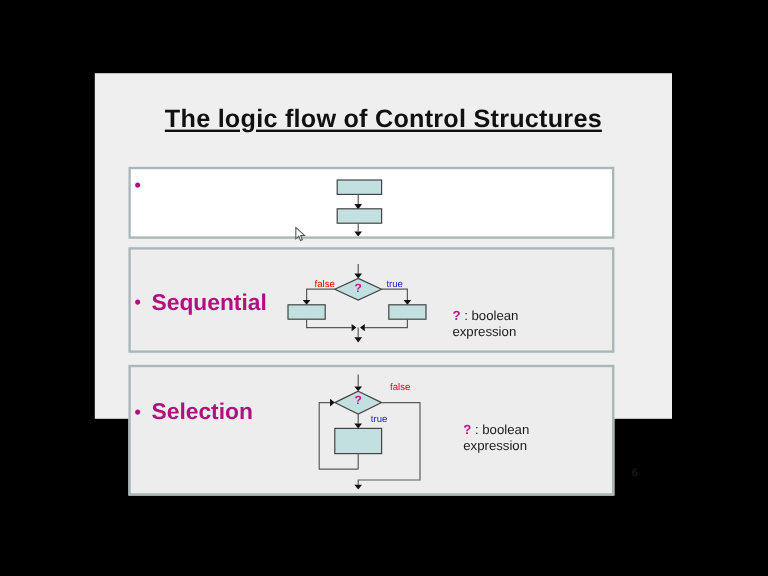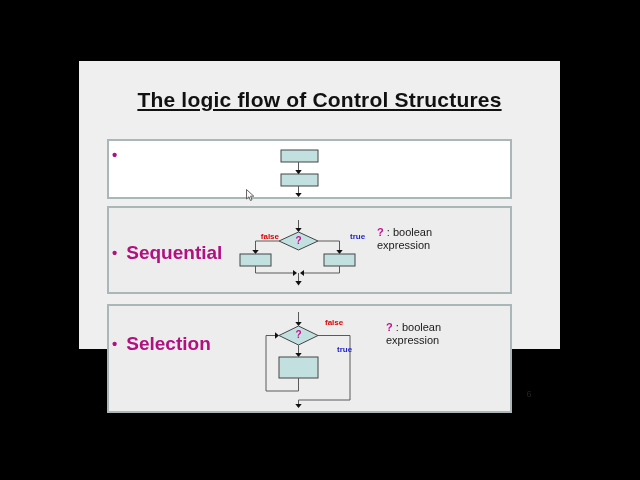--- a/index.html
+++ b/index.html
@@ -28,29 +28,29 @@
     font-size:19px;font-weight:bold;color:#b1107f;white-space:nowrap;
   }
   .heading .bullet{font-size:15px;margin-right:9px;position:relative;top:-1px;}
   .seq .heading{top:6px;}
   .sel .heading{top:34px;}
   .rep .heading{top:27px;}
   .flow{position:absolute;left:0;top:0;}
   .flow line,.flow polyline{stroke:#5a5a5a;stroke-width:1;fill:none;}
   .flow .shape{fill:#c2e0e0;stroke:#444;stroke-width:1;}
   .flow .ah{fill:#111;stroke:none;}
-  .lbl{position:absolute;font-size:8px;font-weight:bold;white-space:nowrap;}
+  .lbl{position:absolute;font-size:8px;font-weight:normal;white-space:nowrap;}
   .lbl.false{color:#dd0000;}
-  .lbl.true{color:#2222cc;margin-left:28px;}
+  .lbl.true{color:#2222cc;}
   .qmark{
     position:absolute;font-size:10px;font-weight:bold;color:#c40f8d;
     transform:translateX(-50%);
   }
   .note{
-    position:absolute;font-size:11px;line-height:13px;color:#1a1a1a;white-space:nowrap;
+    position:absolute;font-size:11px;line-height:13px;color:#1a1a1a;white-space:nowrap;margin-top:32px;
   }
   .note .q{color:#c40f8d;font-weight:bold;}
   .page-num{
     position:absolute;left:443px;top:328px;width:14px;text-align:center;
     font-size:9px;color:#222;
   }
   .cursor{position:absolute;left:166px;top:128px;z-index:5;}
 </style>
 </head>
 <body>

